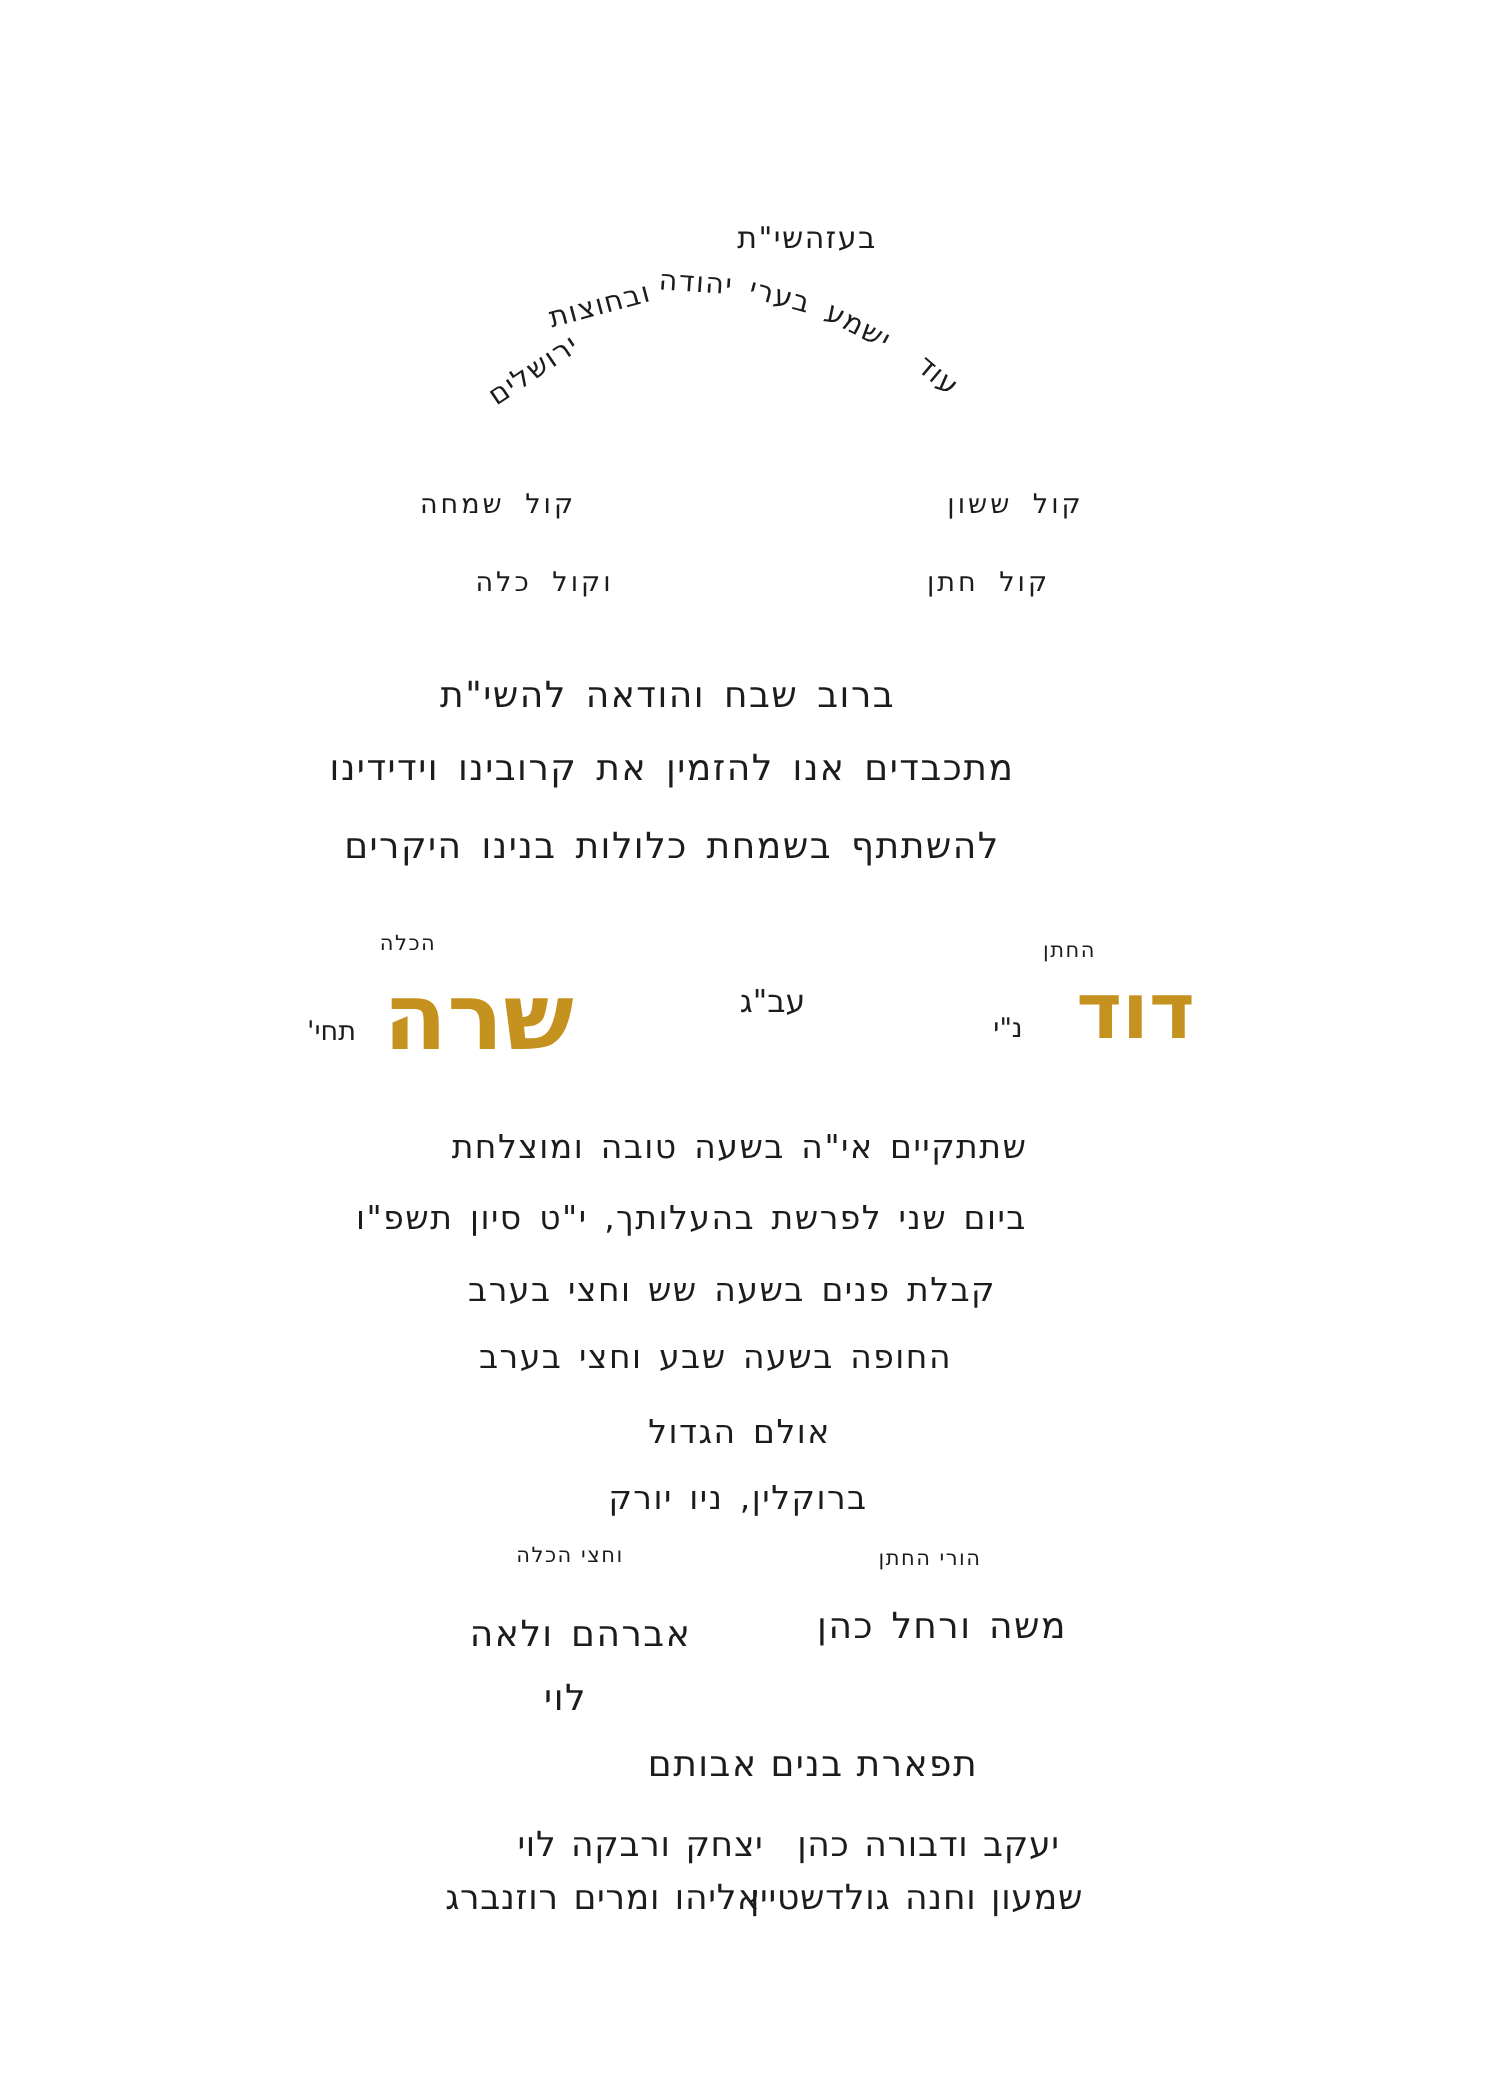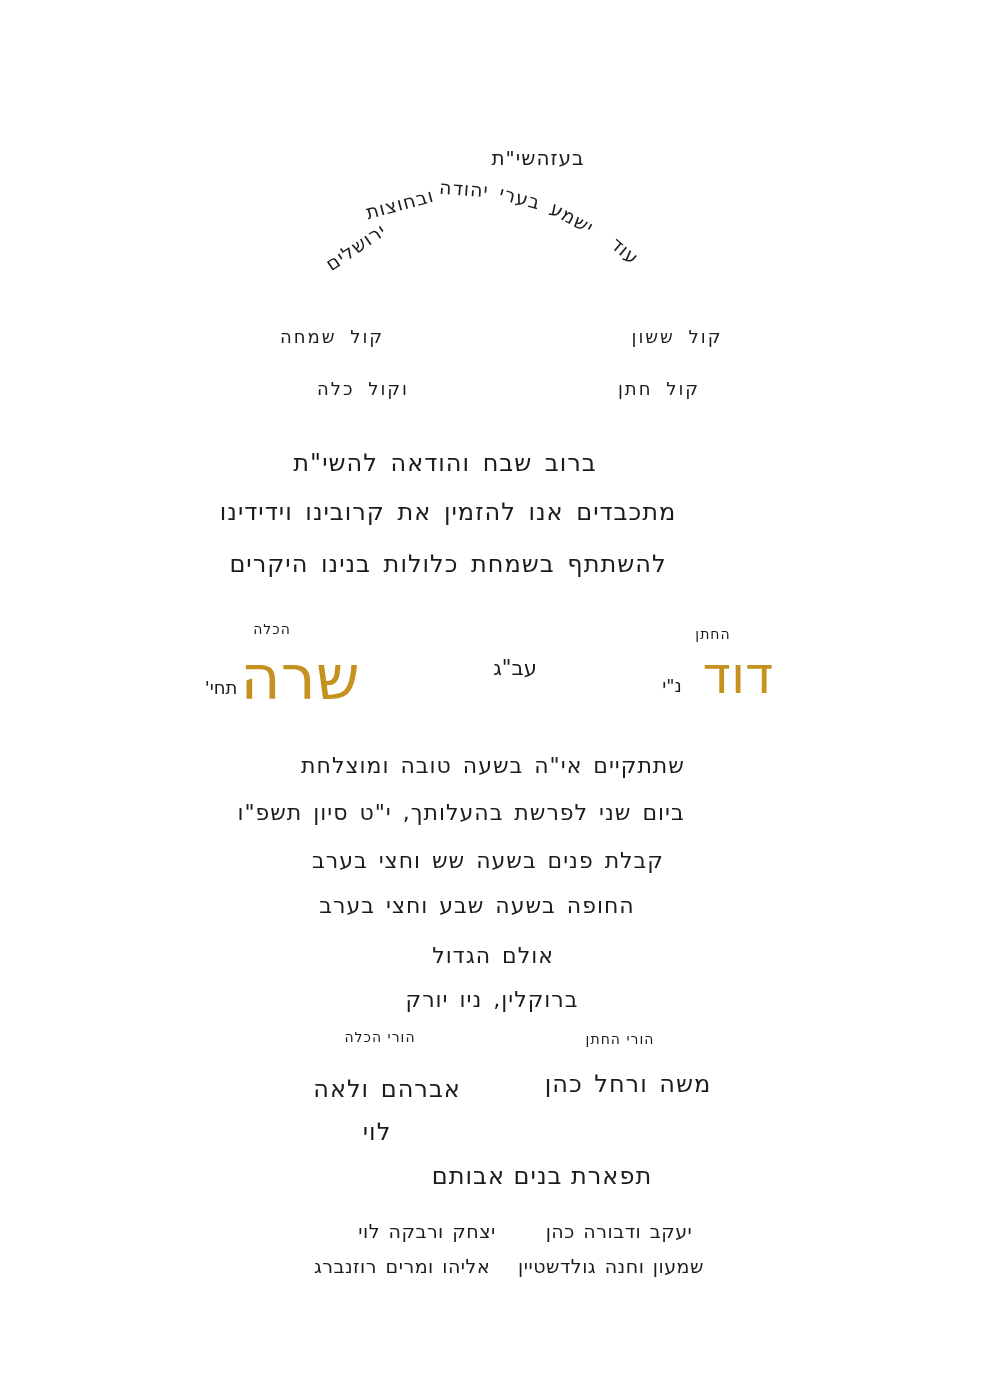--- a/index.html
+++ b/index.html
@@ -39,21 +39,21 @@
   .v-simcha { left: 332px; top: 337px; }
   .v-chatan { left: 659px; top: 389px; }
   .v-kallah { left: 363px; top: 389px; }
   
   .inv { font-size: 24px; letter-spacing: 1px; word-spacing: 4px; }
   .inv1 { left: 445px; top: 463px; }
   .inv2 { left: 448px; top: 512px; }
   .inv3 { left: 448px; top: 564px; }
   
   .small-label { font-size: 14px; letter-spacing: 1px; }
-  .gold-name { color: var(--gold); font-weight: normal; }
+  .gold-name { color: var(--gold); font-weight: bold; margin-left: 19px; }
   .groom-label { left: 713px; top: 634px; }
   .groom-name { left: 738px; top: 675px; font-size: 52px; }
   .groom-hon { left: 672px; top: 686px; font-size: 18px; }
   .couple-sep { left: 515px; top: 668px; font-size: 21px; }
   .bride-label { left: 272px; top: 629px; }
   .bride-name { left: 300px; top: 678px; font-size: 62px; }
   .bride-hon { left: 221px; top: 688px; font-size: 18px; }
   
   .det { font-size: 22px; letter-spacing: 1px; word-spacing: 3px; }
   .det1 { left: 493px; top: 766px; }
@@ -64,21 +64,21 @@
   .det6 { left: 475px; top: 1000px; margin-left: 17px; }
   
   .par-name { font-size: 24px; letter-spacing: 1px; word-spacing: 3px; }
   .pg-label { left: 620px; top: 1039px; }
   .pg-name  { left: 628px; top: 1084px; }
   .pb-label { left: 380px; top: 1037px; }
   .pb-name1 { left: 387px; top: 1089px; }
   .pb-name2 { left: 377px; top: 1132px; }
   
   .gp-title { left: 542px; top: 1176px; font-size: 24px; letter-spacing: 1px; }
-  .gp { font-size: 19px; letter-spacing: 0.5px; word-spacing: 2px; }
+  .gp { font-size: 23px; letter-spacing: 0.5px; word-spacing: 2px; }
   .gp-r1-right { left: 619px; top: 1231px; }
   .gp-r1-left  { left: 427px; top: 1231px; }
   .gp-r2-right { left: 611px; top: 1266px; }
   .gp-r2-left  { left: 402px; top: 1266px; }
 </style>
 </head>
 <body>
 
 <div class="page" style="background: rgb(255, 255, 255); color: rgb(28, 28, 28); --gold: #c6921f;">
 
@@ -112,21 +112,21 @@
 
   <div class="pos det det1">שתתקיים אי"ה בשעה טובה ומוצלחת</div>
   <div class="pos det det2">ביום שני לפרשת בהעלותך, י"ט סיון תשפ"ו</div>
   <div class="pos det det3">קבלת פנים בשעה שש וחצי בערב</div>
   <div class="pos det det4">החופה בשעה שבע וחצי בערב</div>
   <div class="pos det det5">אולם הגדול</div>
   <div class="pos det det6">ברוקלין, ניו יורק</div>
 
   <div class="pos small-label pg-label">הורי החתן</div>
   <div class="pos par-name pg-name">משה ורחל כהן</div>
-  <div class="pos small-label pb-label">הורי הכלה</div>
+  <div class="pos small-label pb-label">וחצי הכלה</div>
   <div class="pos par-name pb-name1">אברהם ולאה</div>
   <div class="pos par-name pb-name2">לוי</div>
 
   <div class="pos gp-title">תפארת בנים אבותם</div>
   <div class="pos gp gp-r1-right">יעקב ודבורה כהן</div>
   <div class="pos gp gp-r1-left">יצחק ורבקה לוי</div>
   <div class="pos gp gp-r2-right">שמעון וחנה גולדשטיין</div>
   <div class="pos gp gp-r2-left">אליהו ומרים רוזנברג</div>
 
 </div>

